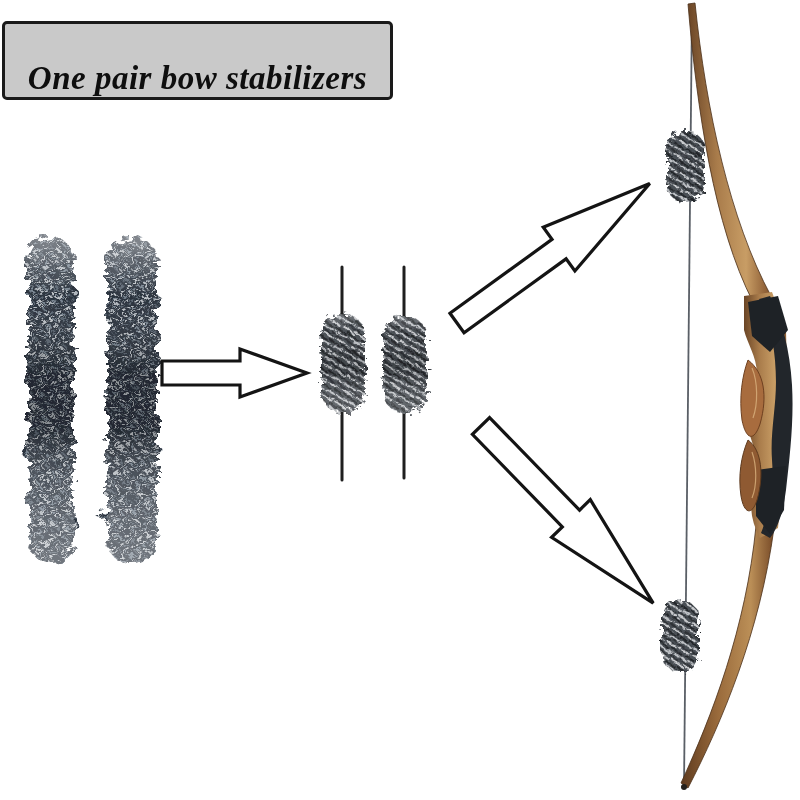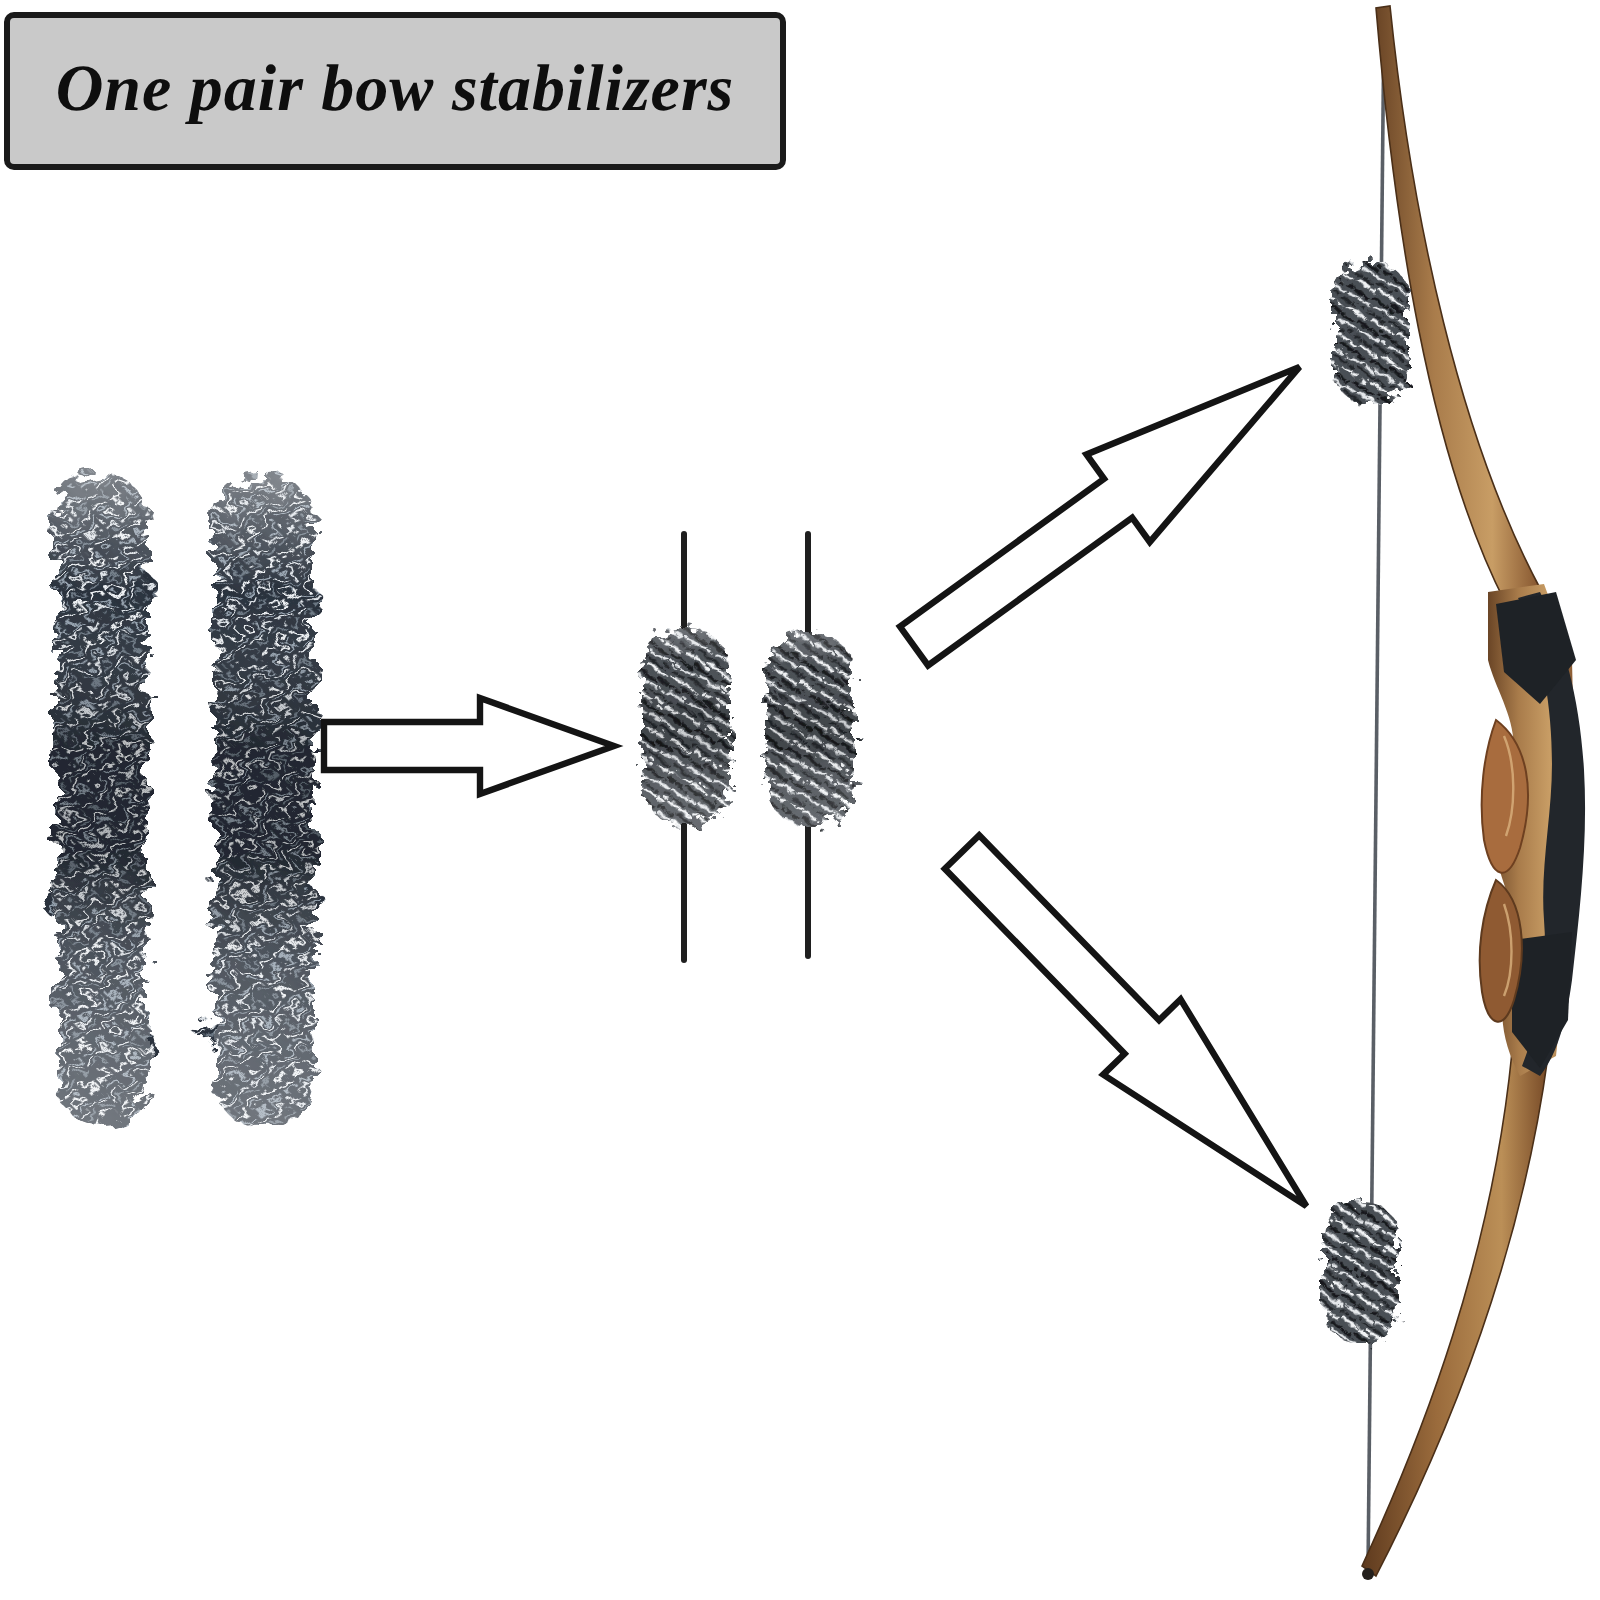--- a/index.html
+++ b/index.html
@@ -1,20 +1,20 @@
 <!DOCTYPE html>
 <html><head>
 <meta charset="utf-8">
 <style>
   html,body{margin:0;padding:0;background:#ffffff;}
   .canvas{position:relative;width:800px;height:800px;background:#ffffff;overflow:hidden;
           font-family:"Liberation Serif", serif;}
-  .title-box{position:absolute;left:2px;top:6px;width:385px;height:73px;
+  .title-box{position:absolute;left:2px;top:21px;width:385px;height:73px;
              background:#c9c9c9;border:3px solid #1a1a1a;border-radius:5px;
-             display:flex;align-items:center;justify-content:center;}
+             display:flex;align-items:flex-end;justify-content:center;}
   .title-text{font-family:"Liberation Serif", serif;font-weight:700;font-style:italic;
               font-size:33px;letter-spacing:.5px;color:#0e0e0e;white-space:nowrap;}
   svg.scene{position:absolute;left:0;top:0;}
 </style>
 </head>
 <body>
 
 <div class="canvas">
 
   <svg class="scene" width="800" height="800" viewBox="0 0 800 800">

